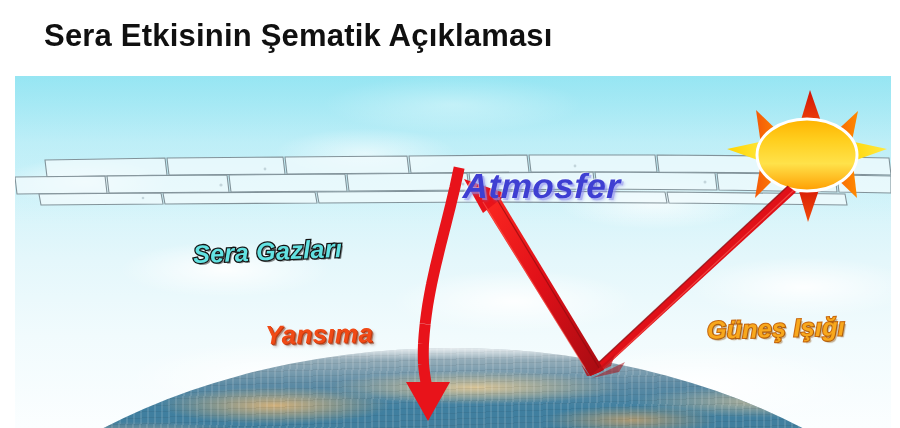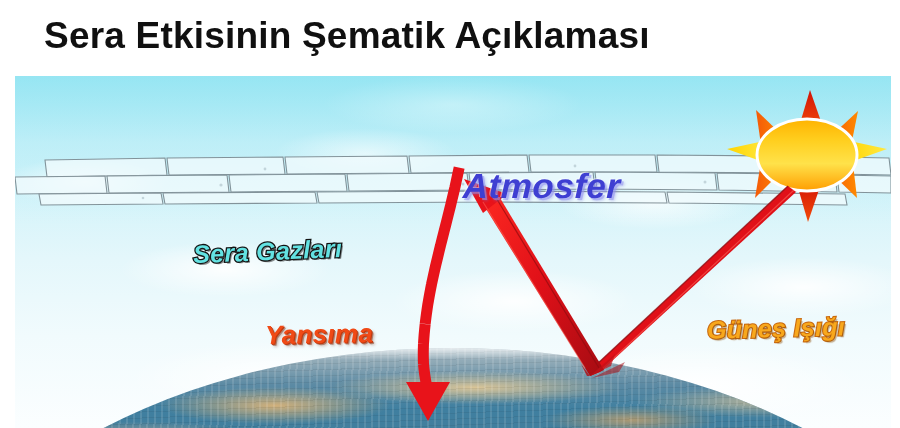--- a/index.html
+++ b/index.html
@@ -12,21 +12,21 @@
     position:relative;
   }
 
   
   #title-bar{
     position:absolute;left:0;top:0;width:900px;height:72px;
     display:flex;align-items:center;justify-content:flex-start;
   }
   #page-title{
     margin-left:44px;
-    font-size:37px;
+    font-size:31px;
     font-weight:bold;
     color:#101010;
     letter-spacing:.2px;
     white-space:nowrap;
     font-family:"Liberation Sans",sans-serif;
   }
 
   
   #illustration{
     position:absolute;

